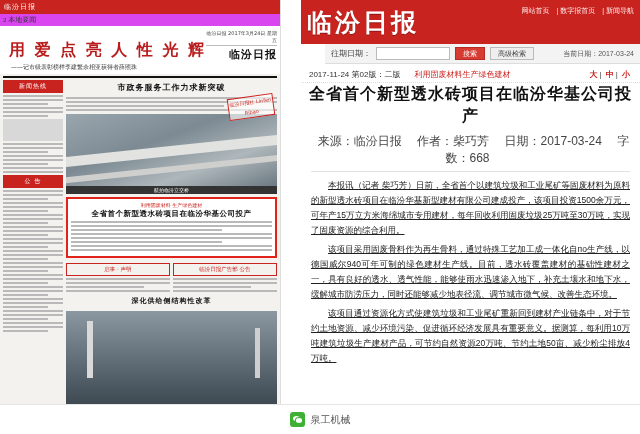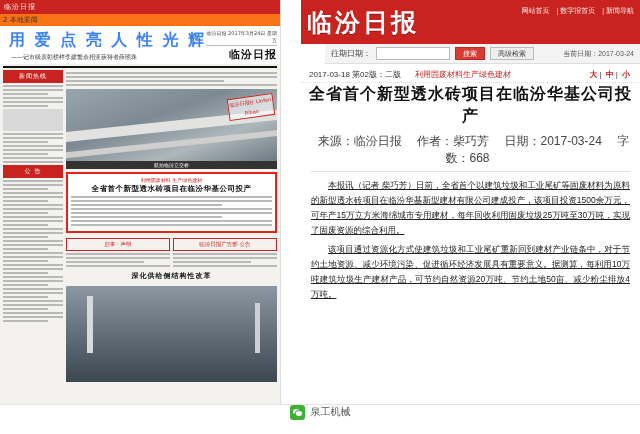--- a/index.html
+++ b/index.html
@@ -22,25 +22,25 @@
     font-family:"DejaVu Sans", sans-serif;
   }
   .scan-top {
     height:14px; background:#c9231f; color:#fff;
     font-size:7px; line-height:14px; padding-left:4px; letter-spacing:1px;
   }
   .scan-headrow {
     display:flex; align-items:flex-start; padding:2px 3px 0 3px; background:#fff;
   }
   .masthead-left { flex:1; }
-  .scan-pagelabel { font-size:7px; color:#333; padding:1px 0 1px 3px; background:#f97316; }
+  .scan-pagelabel { font-size:7px; color:#333; padding:1px 0 1px 3px; background:#d946ef;font-family:Liberation Serif, serif; }
   .big-title {
     font-family:"DejaVu Serif", serif;
-    font-size:16px; font-weight:bold; color:#3b82f6; letter-spacing:2px;
-    padding:2px 0 0 6px; white-space:nowrap;
+    font-size:16px; font-weight:bold; color:#b91c1c; letter-spacing:2px;
+    padding:2px 0 0 6px; white-space:nowrap;margin-top:10px;
   }
   .sub-title {
     font-size:6px; color:#333; padding:2px 0 2px 8px; white-space:nowrap;
   }
   .mast-right { width:92px; padding-top:2px; }
   .mast-right .mini {
     font-size:5px; color:#444; line-height:7px; border-bottom:1px solid #bbb;
     padding-bottom:1px; margin-bottom:1px; text-align:right;
   }
   .mast-logo {
@@ -165,21 +165,21 @@
   .body-text {
     font-size:8.5px; line-height:15px; color:#222; text-align:justify;
     padding:0 10px; text-indent:2em;text-decoration:underline;
   }
   .body-text p { margin:0 0 4px 0; }
 
   
   .footer {
     position:absolute; left:0; bottom:0; width:640px; height:30px;
     background:#fff; border-top:1px solid #e5e5e5;
-    display:flex; align-items:flex-start; justify-content:center; gap:6px;
+    display:flex; align-items:center; justify-content:center; gap:6px;
   }
   .wechat-icon {
     width:15px; height:15px; border-radius:3px; background:#3eb134; position:relative;
   }
   .wechat-icon:before {
     content:""; position:absolute; left:3px; top:4px; width:7px; height:5px;
     background:#fff; border-radius:50%;
   }
   .wechat-icon:after {
     content:""; position:absolute; left:6px; top:6px; width:6px; height:4.5px;
@@ -265,20 +265,21 @@
             <i></i>
             <i></i>
             <i></i>
             <i></i>
             <i></i>
             <i></i>
           </div>
       </div>
 
       <div class="col-main">
+        <div class="subhead">市政务服务工作力求新突破</div>
         <div class="textlines">
             <i></i>
             <i></i>
             <i></i>
             <i></i>
           </div>
         <div class="photo road"></div>
         <div class="caption-bar">航拍临汾立交桥</div>
 
         <div class="highlight-box">
@@ -339,41 +340,42 @@
 
     <div class="toolbar">
       <span>往期日期：</span>
       <input class="date-input" type="text" value="" style="">
       <button class="btn">搜索</button>
       <button class="btn alt">高级检索</button>
       <span class="right">当前日期：2017-03-24</span>
     </div>
 
     <div class="meta-row">
-      <span>2017-03-18 第02版：二版</span>
+      <span>2017-11-24 第02版：二版</span>
       <span class="mid">利用固废材料生产绿色建材</span>
       <span class="fontsize">
         <b>大</b>|
         <b>中</b>|
         <b>小</b>
       </span>
     </div>
 
     <div class="headline">全省首个新型透水砖项目在临汾华基公司投产</div>
 
     <div class="byline">
       <span>来源：临汾日报</span>
       <span>作者：柴巧芳</span>
       <span>日期：2017-03-24</span>
       <span>字数：668</span>
     </div>
     <div class="hr"></div>
 
     <div class="body-text">
       <p>本报讯（记者 柴巧芳）日前，全省首个以建筑垃圾和工业尾矿等固废材料为原料的新型透水砖项目在临汾华基新型建材有限公司建成投产，该项目投资1500余万元，可年产15万立方米海绵城市专用建材，每年回收利用固废垃圾25万吨至30万吨，实现了固废资源的综合利用。</p>
+      <p>该项目采用固废骨料作为再生骨料，通过特殊工艺加工成一体化自по生产线，以德国威尔940可年可制的绿色建材生产线。目前，透水砖覆盖建材的基础性建材之一，具有良好的透水、透气性能，能够使雨水迅速渗入地下，补充土壤水和地下水，缓解城市防涝压力，同时还能够减少地表径流、调节城市微气候、改善生态环境。</p>
       <p>该项目通过资源化方式使建筑垃圾和工业尾矿重新回到建材产业链条中，对于节约土地资源、减少环境污染、促进循环经济发展具有重要意义。据测算，每利用10万吨建筑垃圾生产建材产品，可节约自然资源20万吨、节约土地50亩、减少粉尘排放4万吨。</p>
     </div>
   </div>
 
   <div class="footer">
     <span class="wechat-icon"></span>
     <span class="footer-text">泉工机械</span>
   </div>
 
 </div>

